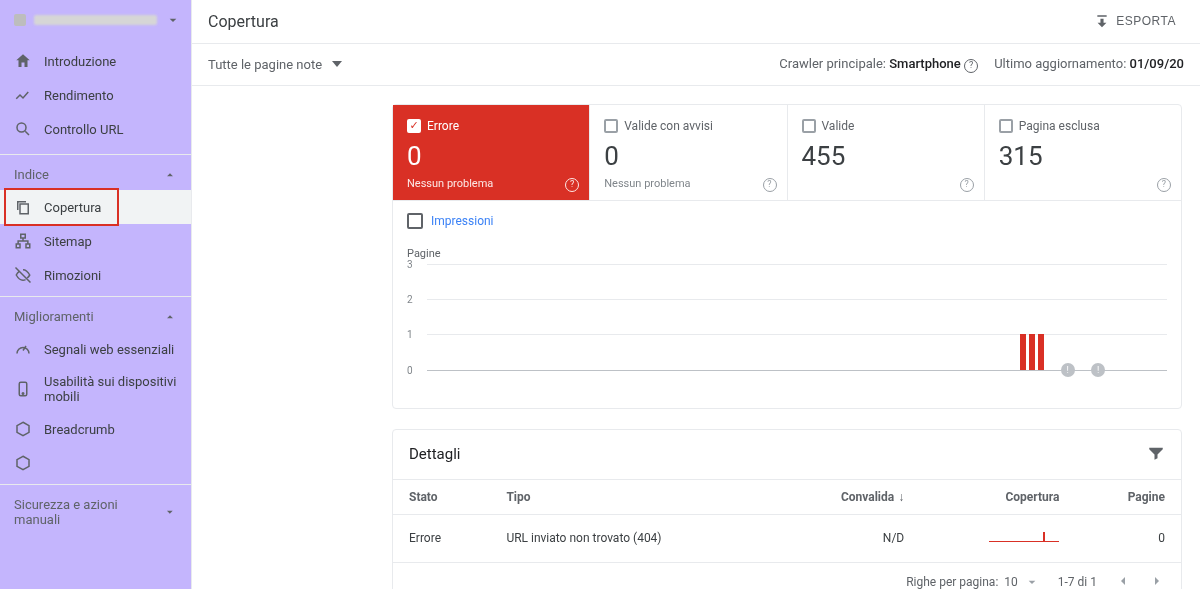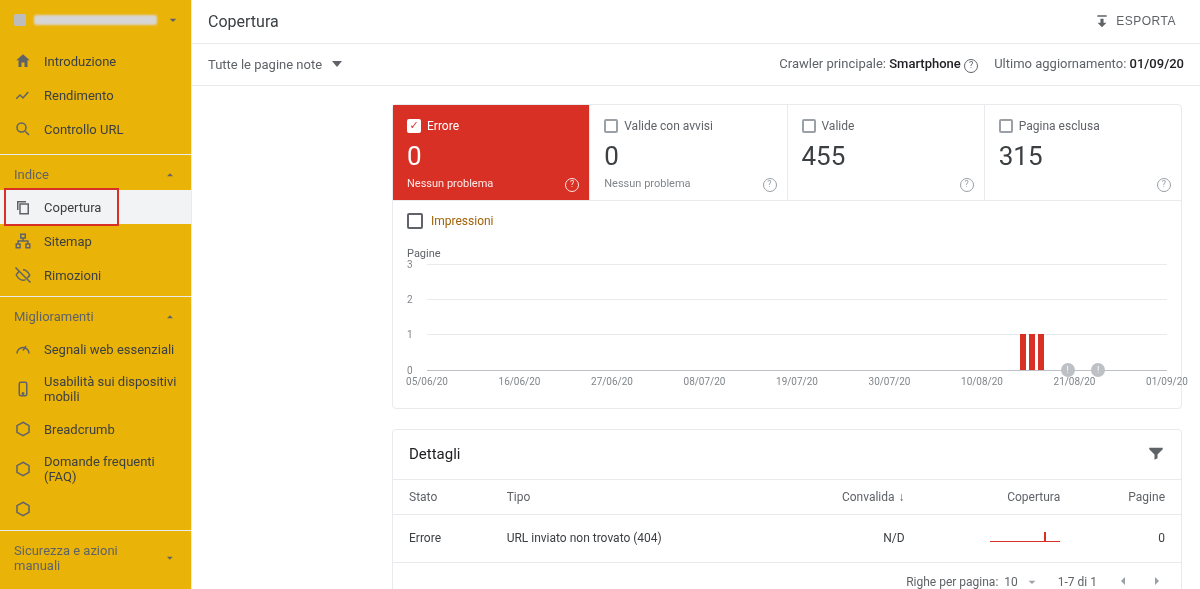--- a/index.html
+++ b/index.html
@@ -1,18 +1,18 @@
 <!DOCTYPE html>
 <html><head>
 <meta charset="utf-8">
 <style>
   * { box-sizing: border-box; margin: 0; padding: 0; }
   body { font-family: Roboto, Arial, sans-serif; font-size: 13px; color: #3c4043; background: #fff; width: 1200px; height: 589px; overflow: hidden; }
   .app { display: flex; height: 589px; }
-  .sidebar { width: 192px; border-right: 1px solid #e8eaed; background: #eab308; overflow-y: auto; }
+  .sidebar { width: 192px; border-right: 1px solid #e8eaed; background: #c4b5fd; overflow-y: auto; }
   .prop-selector { display:flex; align-items:center; padding: 6px 10px 6px 14px; gap:8px; height:40px; }
   .prop-blur { width:12px; height:12px; background:#bdbdbd; border-radius:2px; filter:blur(0.5px);}
   .prop-text { flex:1; height:10px; background:#d6d6d6; border-radius:2px; filter:blur(1px);}
   .prop-selector svg { width:16px; height:16px; fill:#5f6368; }
   .sb-group { padding: 4px 0; }
   .sb-item { display:flex; align-items:center; gap:12px; padding: 8px 14px; cursor:pointer; color:#3c4043; font-size:13px; position:relative;}
   .sb-item.active { background:#f1f3f4;}
   .sb-item .icon { width:18px; height:18px; display:flex; align-items:center; justify-content:center; color:#5f6368;}
   .sb-section-header { display:flex; align-items:center; justify-content:space-between; padding: 8px 14px; color:#5f6368; font-size:13px; cursor:pointer;}
   .sb-section-header svg.chev { width:14px; height:14px; fill:#5f6368;}
@@ -38,38 +38,38 @@
   .tile .big { font-size:26px; font-weight:400; color:#3c4043; margin-top:8px;}
   .tile.err .big{color:#fff;}
   .tile .sub { font-size:11px; color:#80868b; margin-top:6px;}
   .tile.err .sub{color:#fce8e6;}
   .tile .help { position:absolute; bottom:8px; right:10px; font-size:12px; color:#9aa0a6;}
   .tile.err .help{color:#fce8e6;}
   .checkbox-box{width:14px;height:14px;border:2px solid #9aa0a6;border-radius:2px;display:inline-flex;align-items:center;justify-content:center;}
   .tile.err .checkbox-box{border-color:#fff;background:#fff;}
   .tile.err .checkbox-box::after{content:"✓";color:#d93025;font-size:11px;line-height:1;}
   .impress { padding:12px 14px; border-top:1px solid #e8eaed;}
-  .impress label{display:flex;align-items:center;gap:8px;font-size:12px;color:#a16207;}
+  .impress label{display:flex;align-items:center;gap:8px;font-size:12px;color:#3b82f6;}
   .impress .cb{width:16px;height:16px;border:2px solid #5f6368;border-radius:2px;}
   .chart-wrap{padding:6px 14px 14px 14px;}
   .chart-title{font-size:11px;color:#5f6368;margin-bottom:4px;}
   .chart{position:relative;height:130px;}
   .y-tick{position:absolute;left:0;font-size:10px;color:#80868b;transform:translateY(-50%);}
   .gridline{position:absolute;left:20px;right:0;height:1px;background:#e8eaed;}
   .x-axis{position:absolute;left:20px;right:0;bottom:0;height:18px;}
   .x-tick{position:absolute;font-size:10px;color:#80868b;transform:translateX(-50%);}
   .zeroline{position:absolute;left:20px;right:0;height:1px;background:#bdc1c6;}
   .bars{position:absolute;left:20px;right:0;top:0;bottom:24px;}
   .bar{position:absolute;bottom:0;width:6px;background:#d93025;}
   .marker{position:absolute;width:14px;height:14px;border-radius:50%;background:#bdc1c6;color:#fff;font-size:9px;display:flex;align-items:center;justify-content:center;transform:translate(-50%,0);}
   .details-card .dhead{display:flex;align-items:center;justify-content:space-between;padding:14px 16px;}
   .details-card h2{font-size:15px;font-weight:400;color:#202124;}
   .filter-icon svg{width:18px;height:18px;fill:#5f6368;}
   table.det{width:100%;border-collapse:collapse;font-size:12px;}
-  table.det th{color:#5f6368;font-weight:400;text-align:left;padding:10px 16px;border-top:1px solid #e8eaed;border-bottom:1px solid #e8eaed;}
+  table.det th{color:#5f6368;font-weight:700;text-align:left;padding:10px 16px;border-top:1px solid #e8eaed;border-bottom:1px solid #e8eaed;}
   table.det th.r,table.det td.r{text-align:right;}
   table.det td{padding:14px 16px;border-bottom:1px solid #e8eaed;color:#3c4043;}
   .err-text{color:#d93025;}
   .spark{display:inline-block;width:70px;height:16px;position:relative;}
   .spark-line{position:absolute;left:0;right:0;bottom:3px;height:1px;background:#d93025;}
   .spark-spike{position:absolute;right:14px;bottom:3px;width:2px;height:10px;background:#d93025;}
   .pager{display:flex;align-items:center;justify-content:flex-end;gap:18px;padding:10px 16px;color:#5f6368;font-size:12px;}
   .pager .sel{display:flex;align-items:center;gap:6px;}
   .pager svg{width:16px;height:16px;fill:#9aa0a6;}
   .pager .navbtn{cursor:pointer;}
@@ -186,28 +186,20 @@
             </svg>
           </span>
           <span>Breadcrumb</span>
         </div>
         <div class="sb-item">
           <span class="icon">
             <svg viewBox="0 0 24 24" width="18" height="18" fill="none" stroke="#5f6368" stroke-width="2">
               <path d="M12 3l8 4.5v9L12 21l-8-4.5v-9z"></path>
             </svg>
           </span>
-          <span>Domande frequenti (FAQ)</span>
-        </div>
-        <div class="sb-item">
-          <span class="icon">
-            <svg viewBox="0 0 24 24" width="18" height="18" fill="none" stroke="#5f6368" stroke-width="2">
-              <path d="M12 3l8 4.5v9L12 21l-8-4.5v-9z"></path>
-            </svg>
-          </span>
         </div>
         <div class="sb-divider"></div>
         <div class="sb-section-header">
           <span>Sicurezza e azioni manuali</span>
           <svg class="chev" viewBox="0 0 24 24">
             <path d="M7 10l5 5 5-5z"></path>
           </svg>
         </div>
       </div>
 
@@ -296,31 +288,20 @@
               <div class="gridline" style="top: 35.3333px;"></div>
               <div class="y-tick" style="top: 0px;">3</div>
               <div class="gridline" style="top: 0px;"></div>
               <div class="bars">
                 <div class="bar" style="left: 80.1%; height: 35.3333px;"></div>
                 <div class="bar" style="left: 81.3%; height: 35.3333px;"></div>
                 <div class="bar" style="left: 82.5%; height: 35.3333px;"></div>
               </div>
               <div class="marker" style="left: calc(84.3% + 20px); top: 99px;">!</div>
               <div class="marker" style="left: calc(88.3% + 20px); top: 99px;">!</div>
-              <div class="x-axis">
-                <div class="x-tick" style="left: 0%;">05/06/20</div>
-                <div class="x-tick" style="left: 12.5%;">16/06/20</div>
-                <div class="x-tick" style="left: 25%;">27/06/20</div>
-                <div class="x-tick" style="left: 37.5%;">08/07/20</div>
-                <div class="x-tick" style="left: 50%;">19/07/20</div>
-                <div class="x-tick" style="left: 62.5%;">30/07/20</div>
-                <div class="x-tick" style="left: 75%;">10/08/20</div>
-                <div class="x-tick" style="left: 87.5%;">21/08/20</div>
-                <div class="x-tick" style="left: 100%;">01/09/20</div>
-              </div>
             </div>
         </div>
       </div>
 
       <div class="card details-card">
         <div class="dhead">
           <h2>Dettagli</h2>
           <span class="filter-icon">
             <svg viewBox="0 0 24 24">
                 <path d="M3 5h18v2l-7 7v5l-4 2v-7L3 7V5z"></path>

